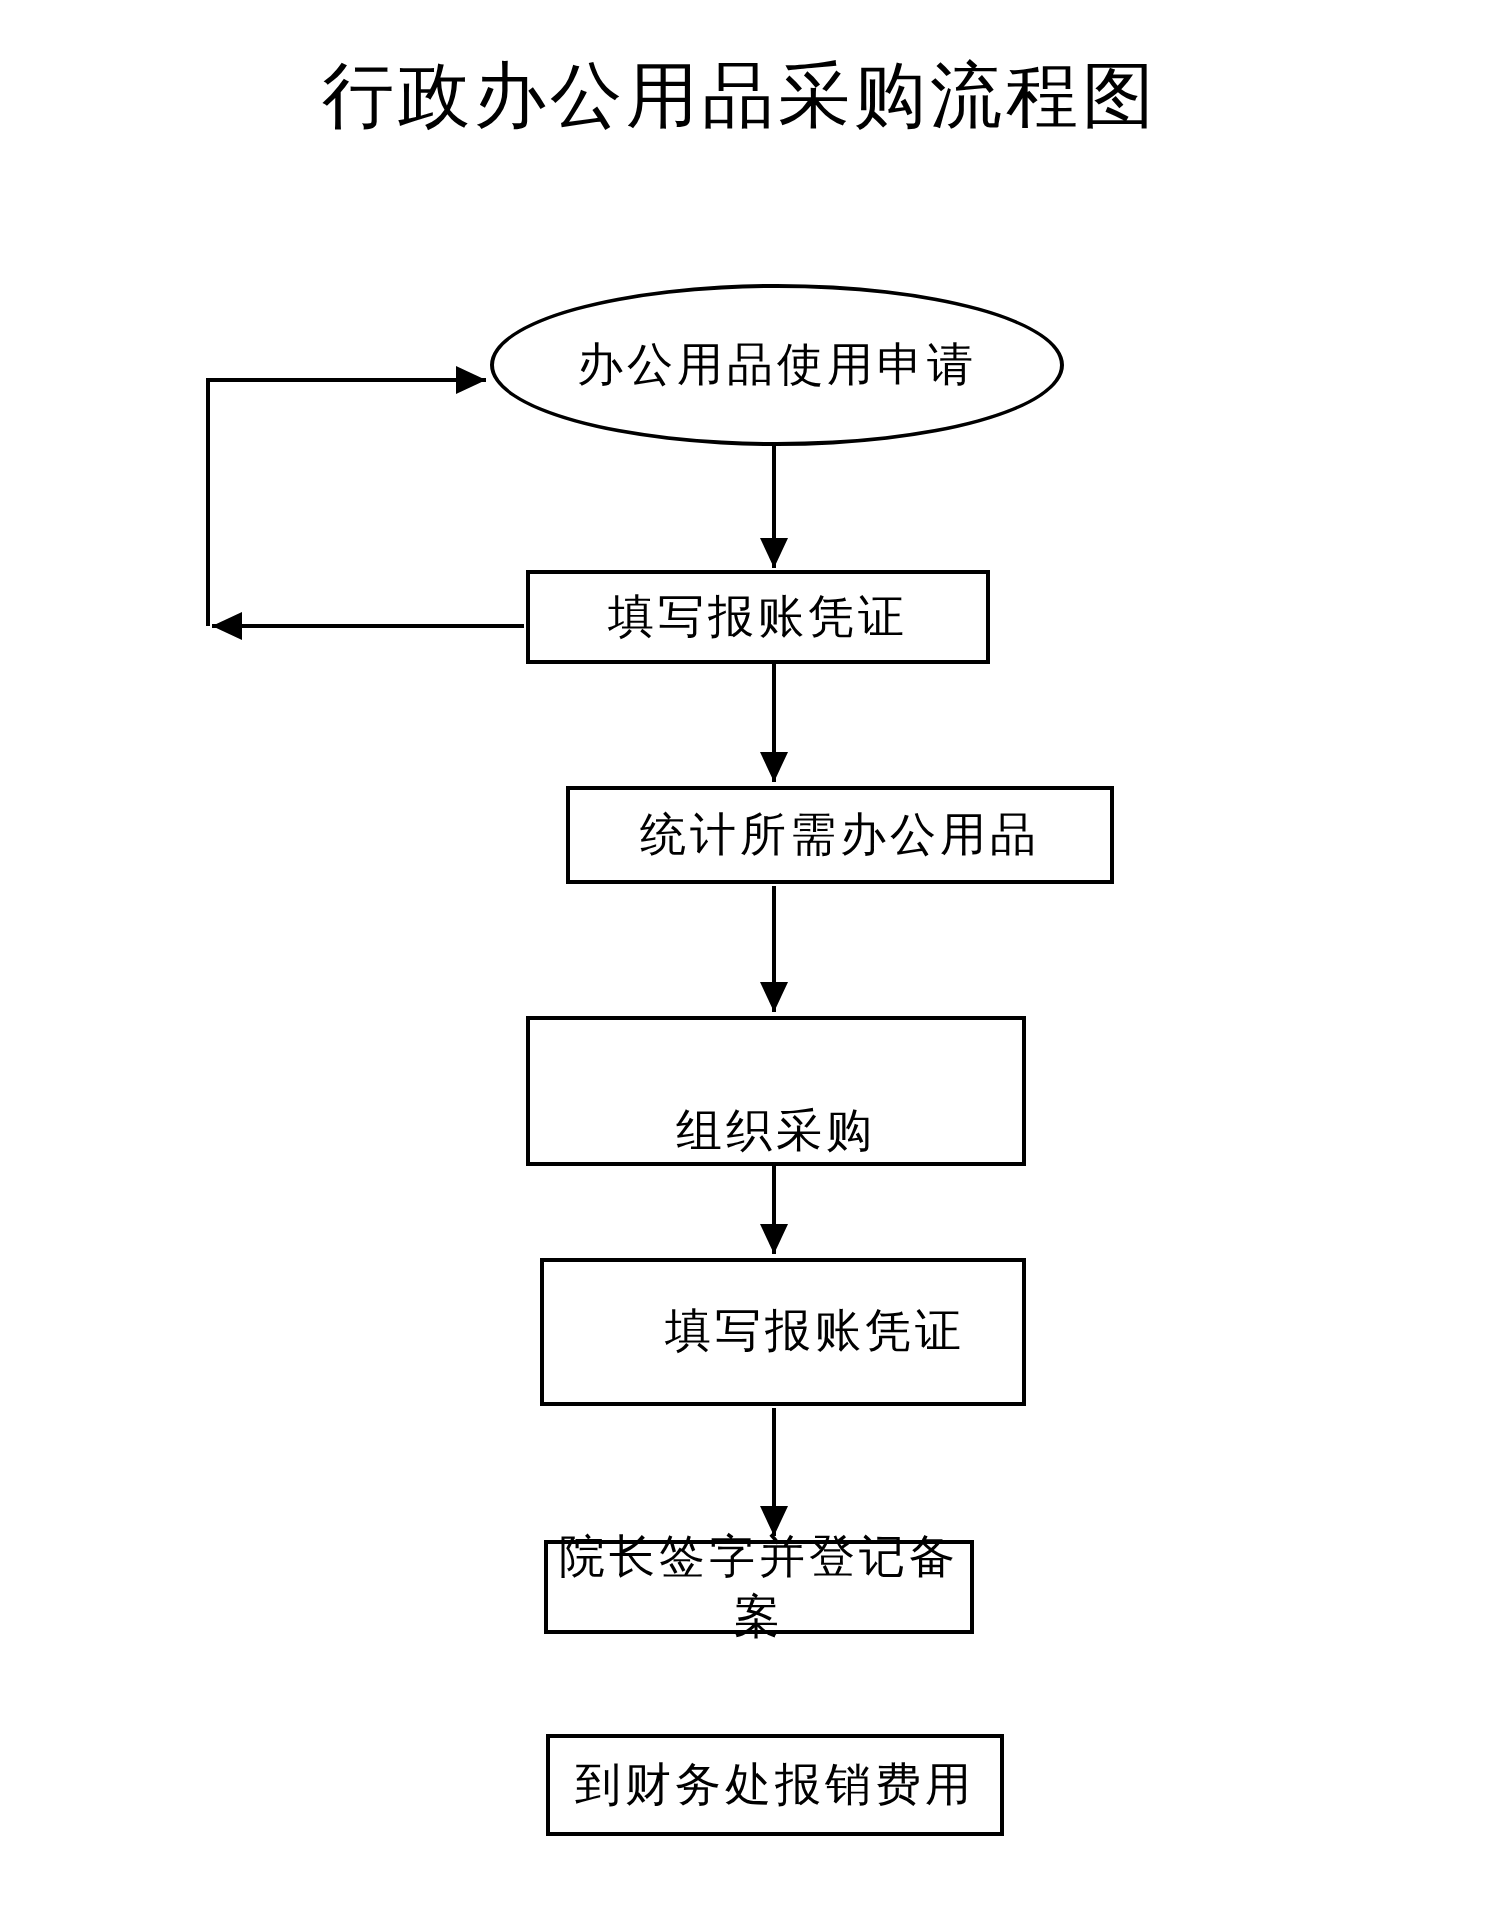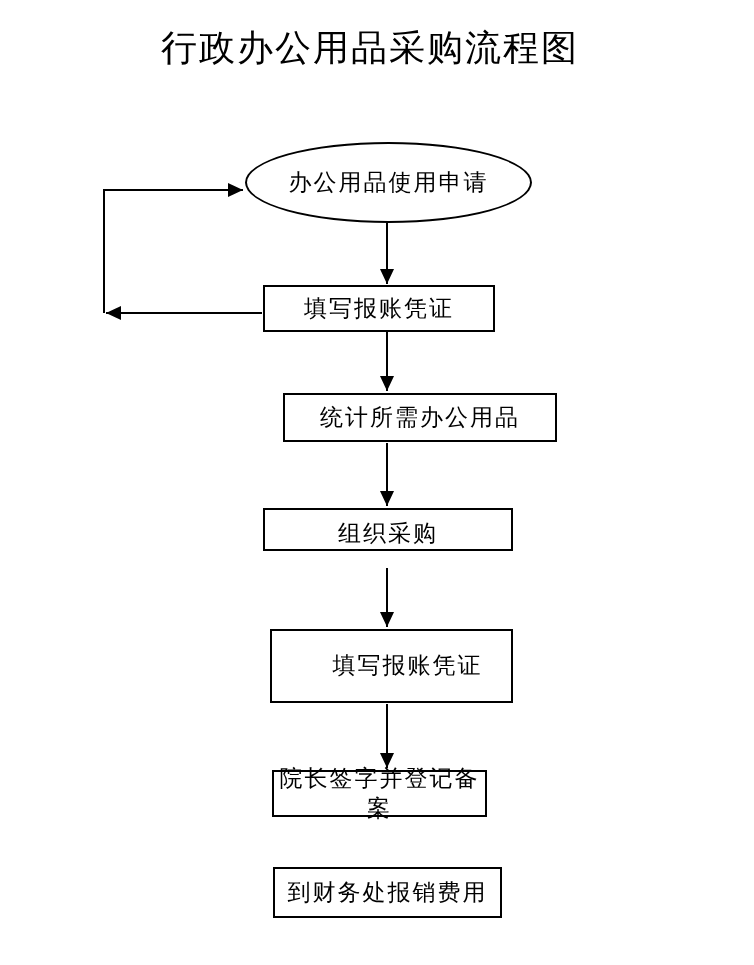--- a/index.html
+++ b/index.html
@@ -49,21 +49,21 @@
     line-height: 1.3;
     color: #000000;
   }
   .ellipse {
     border-radius: 50%;
     border-width: 2px;
   }
   #node-start     { left: 245px; top: 142px; width: 287px; height: 81px; }
   #node-approve   { left: 263px; top: 285px; width: 232px; height: 47px; }
   #node-count     { left: 263px; top: 393px; width: 274px; height: 49px; margin-left: 20px; }
-  #node-purchase  { left: 263px; top: 508px; width: 250px; height: 43px;
+  #node-purchase  { left: 263px; top: 508px; width: 250px; height: 75px;
                     align-items: flex-end; padding-top: 9px; }
   #node-voucher   { left: 270px; top: 629px; width: 243px; height: 74px;
                     flex-direction: column; padding-left: 32px; }
   #node-sign      { left: 272px; top: 770px; width: 215px; height: 47px; justify-content: flex-end; }
   #node-reimburse { left: 273px; top: 867px; width: 229px; height: 51px; }
 </style>
 </head>
 <body>
 
 <div class="page">

